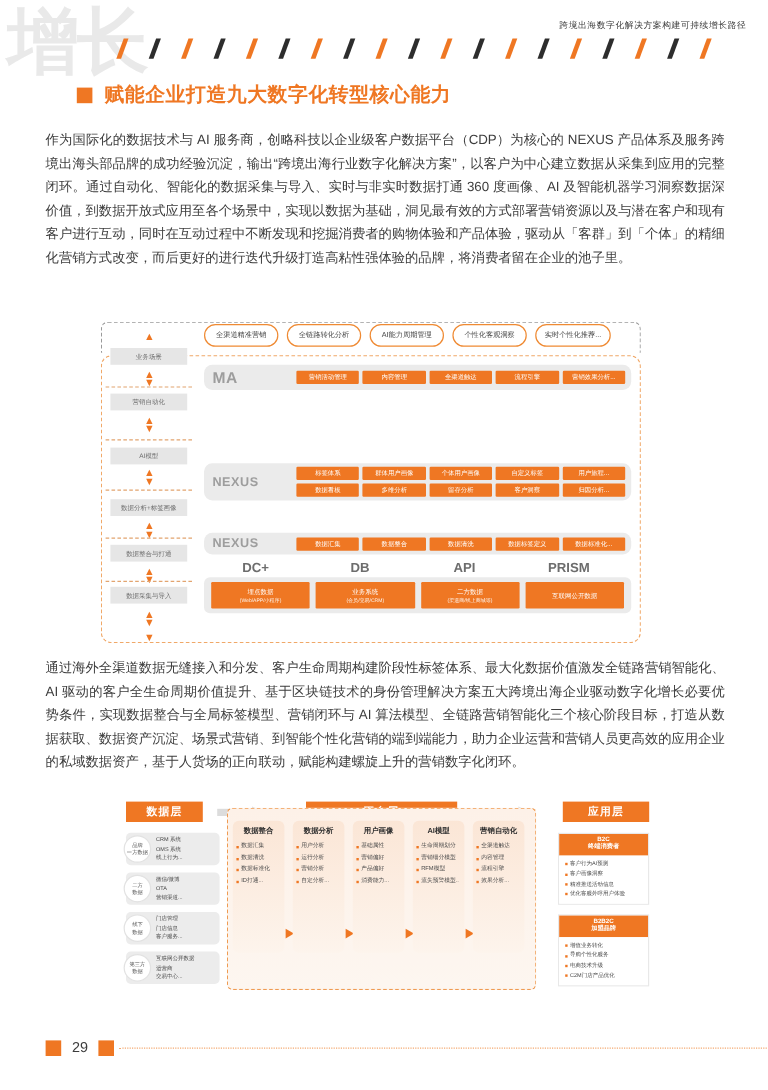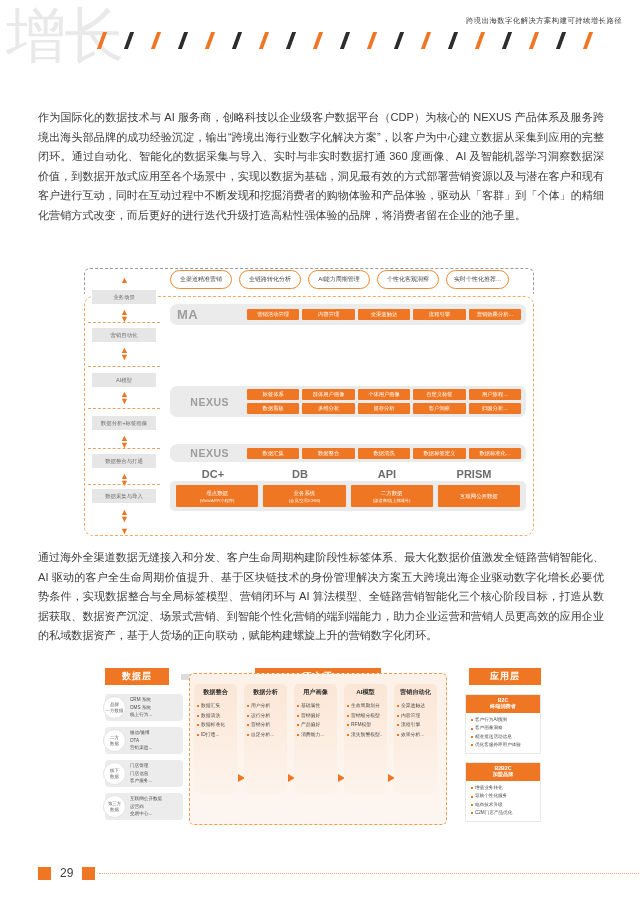--- a/index.html
+++ b/index.html
@@ -7,21 +7,21 @@
     width: 640px; height: 908px;
     background: #ffffff;
     font-family: "Liberation Sans", "DejaVu Sans", sans-serif;
     overflow: hidden;
   }
   .page { position: relative; width: 640px; height: 908px; background:#fff; }
 
   
   .wm {
     position: absolute; left: 6px; top: 6px;
-    font-size: 60px; line-height: 58px; font-weight: 400;
+    font-size: 60px; line-height: 58px; font-weight: 700;
     color: #e9e9e9; letter-spacing: -2px;
     font-family: "DejaVu Sans", sans-serif;
     user-select: none;
   }
   .hdr-title {
     position: absolute; right: 18px; top: 16px;
     font-size: 7.3px; color: #3b3b3b; letter-spacing: .5px; white-space: nowrap; margin-left: 47px;
   }
   .slashes { position: absolute; left: 100px; top: 32px; width: 520px; height: 22px; }
   .slash {
@@ -77,21 +77,21 @@
 
   .prod {
     position: absolute; left: 86px; width: 356px;
     background: #ebebeb; border-radius: 7px;
     display: flex; align-items: center; padding: 3px 5px 3px 7px; gap: 18px;
   }
   .prod-logo {
     width: 52px; flex: 0 0 52px; color: #9d9d9d; font-weight: 700;
     font-size: 13px; letter-spacing: .5px; text-align: left;
   }
-  .prod-logo.sm { font-size: 10.5px; text-align: right; }
+  .prod-logo.sm { font-size: 10.5px; }
   .chips { flex: 1; display: flex; flex-direction: column; gap: 3px; }
   .chiprow { display: flex; gap: 3px; }
   .chip {
     flex: 1; background: #ef7723; color: #fff; font-size: 5.3px;
     height: 11px; border-radius: 1px;
     display: flex; align-items: center; justify-content: center; white-space: nowrap;
   }
 
   .srcarrow {
     position: absolute; width: 46px; height: 20px; color: #6d6d6d;
@@ -215,20 +215,24 @@
       <span class="slash" style="left: 297px; background: rgb(45, 45, 45);"></span>
       <span class="slash" style="left: 324px; background: rgb(239, 119, 35);"></span>
       <span class="slash" style="left: 351px; background: rgb(45, 45, 45);"></span>
       <span class="slash" style="left: 378px; background: rgb(239, 119, 35);"></span>
       <span class="slash" style="left: 405px; background: rgb(45, 45, 45);"></span>
       <span class="slash" style="left: 432px; background: rgb(239, 119, 35);"></span>
       <span class="slash" style="left: 459px; background: rgb(45, 45, 45);"></span>
       <span class="slash" style="left: 486px; background: rgb(239, 119, 35);"></span>
     </div>
 
+  <div class="sec-head">
+    <span class="sec-sq"></span>
+    <span class="sec-txt">赋能企业打造九大数字化转型核心能力</span>
+  </div>
 
   <div class="para" id="para1">作为国际化的数据技术与 AI 服务商，创略科技以企业级客户数据平台（CDP）为核心的 NEXUS 产品体系及服务跨境出海头部品牌的成功经验沉淀，输出“跨境出海行业数字化解决方案”，以客户为中心建立数据从采集到应用的完整闭环。通过自动化、智能化的数据采集与导入、实时与非实时数据打通 360 度画像、AI 及智能机器学习洞察数据深价值，到数据开放式应用至各个场景中，实现以数据为基础，洞见最有效的方式部署营销资源以及与潜在客户和现有客户进行互动，同时在互动过程中不断发现和挖掘消费者的购物体验和产品体验，驱动从「客群」到「个体」的精细化营销方式改变，而后更好的进行迭代升级打造高粘性强体验的品牌，将消费者留在企业的池子里。</div>
   <div class="para" id="para2">通过海外全渠道数据无缝接入和分发、客户生命周期构建阶段性标签体系、最大化数据价值激发全链路营销智能化、AI 驱动的客户全生命周期价值提升、基于区块链技术的身份管理解决方案五大跨境出海企业驱动数字化增长必要优势条件，实现数据整合与全局标签模型、营销闭环与 AI 算法模型、全链路营销智能化三个核心阶段目标，打造从数据获取、数据资产沉淀、场景式营销、到智能个性化营销的端到端能力，助力企业运营和营销人员更高效的应用企业的私域数据资产，基于人货场的正向联动，赋能构建螺旋上升的营销数字化闭环。</div>
 
   <div class="d1" id="d1">
       <div class="d1-top-dash"></div>
       <div class="d1-outer"></div>
       <div class="cap-row">
         <div class="cap">全渠道精准营销</div>
         <div class="cap">全链路转化分析</div>

